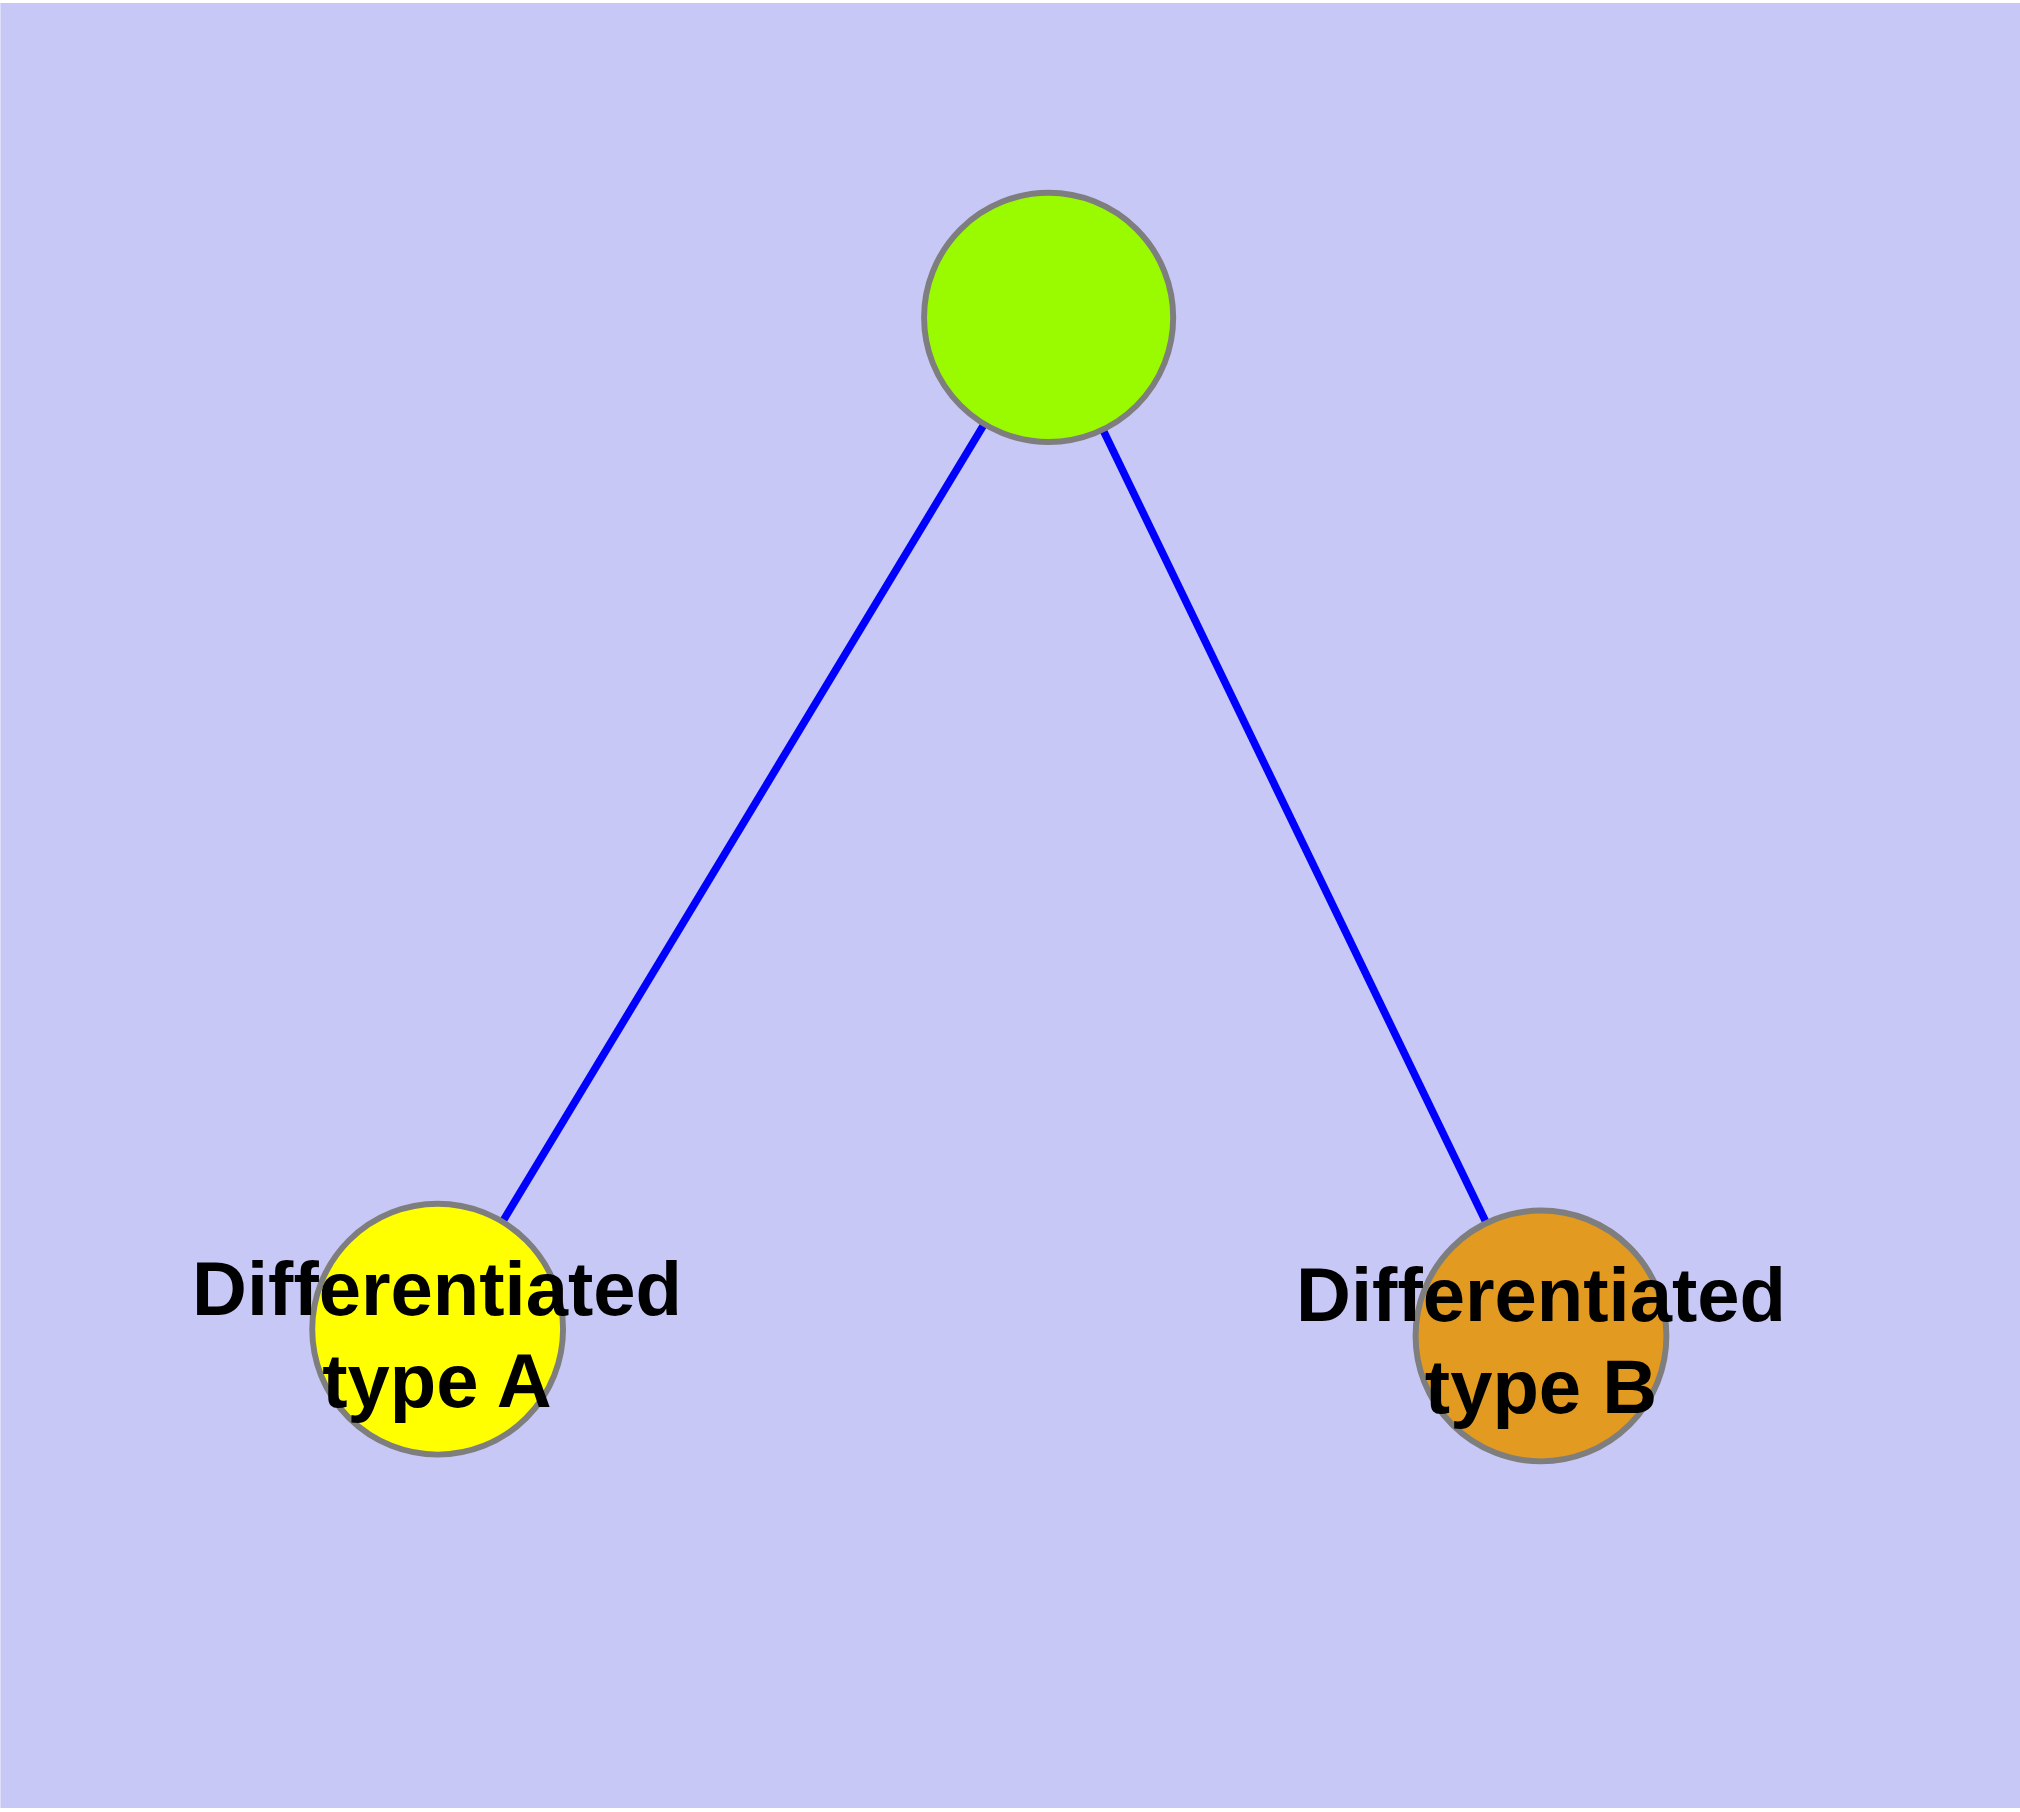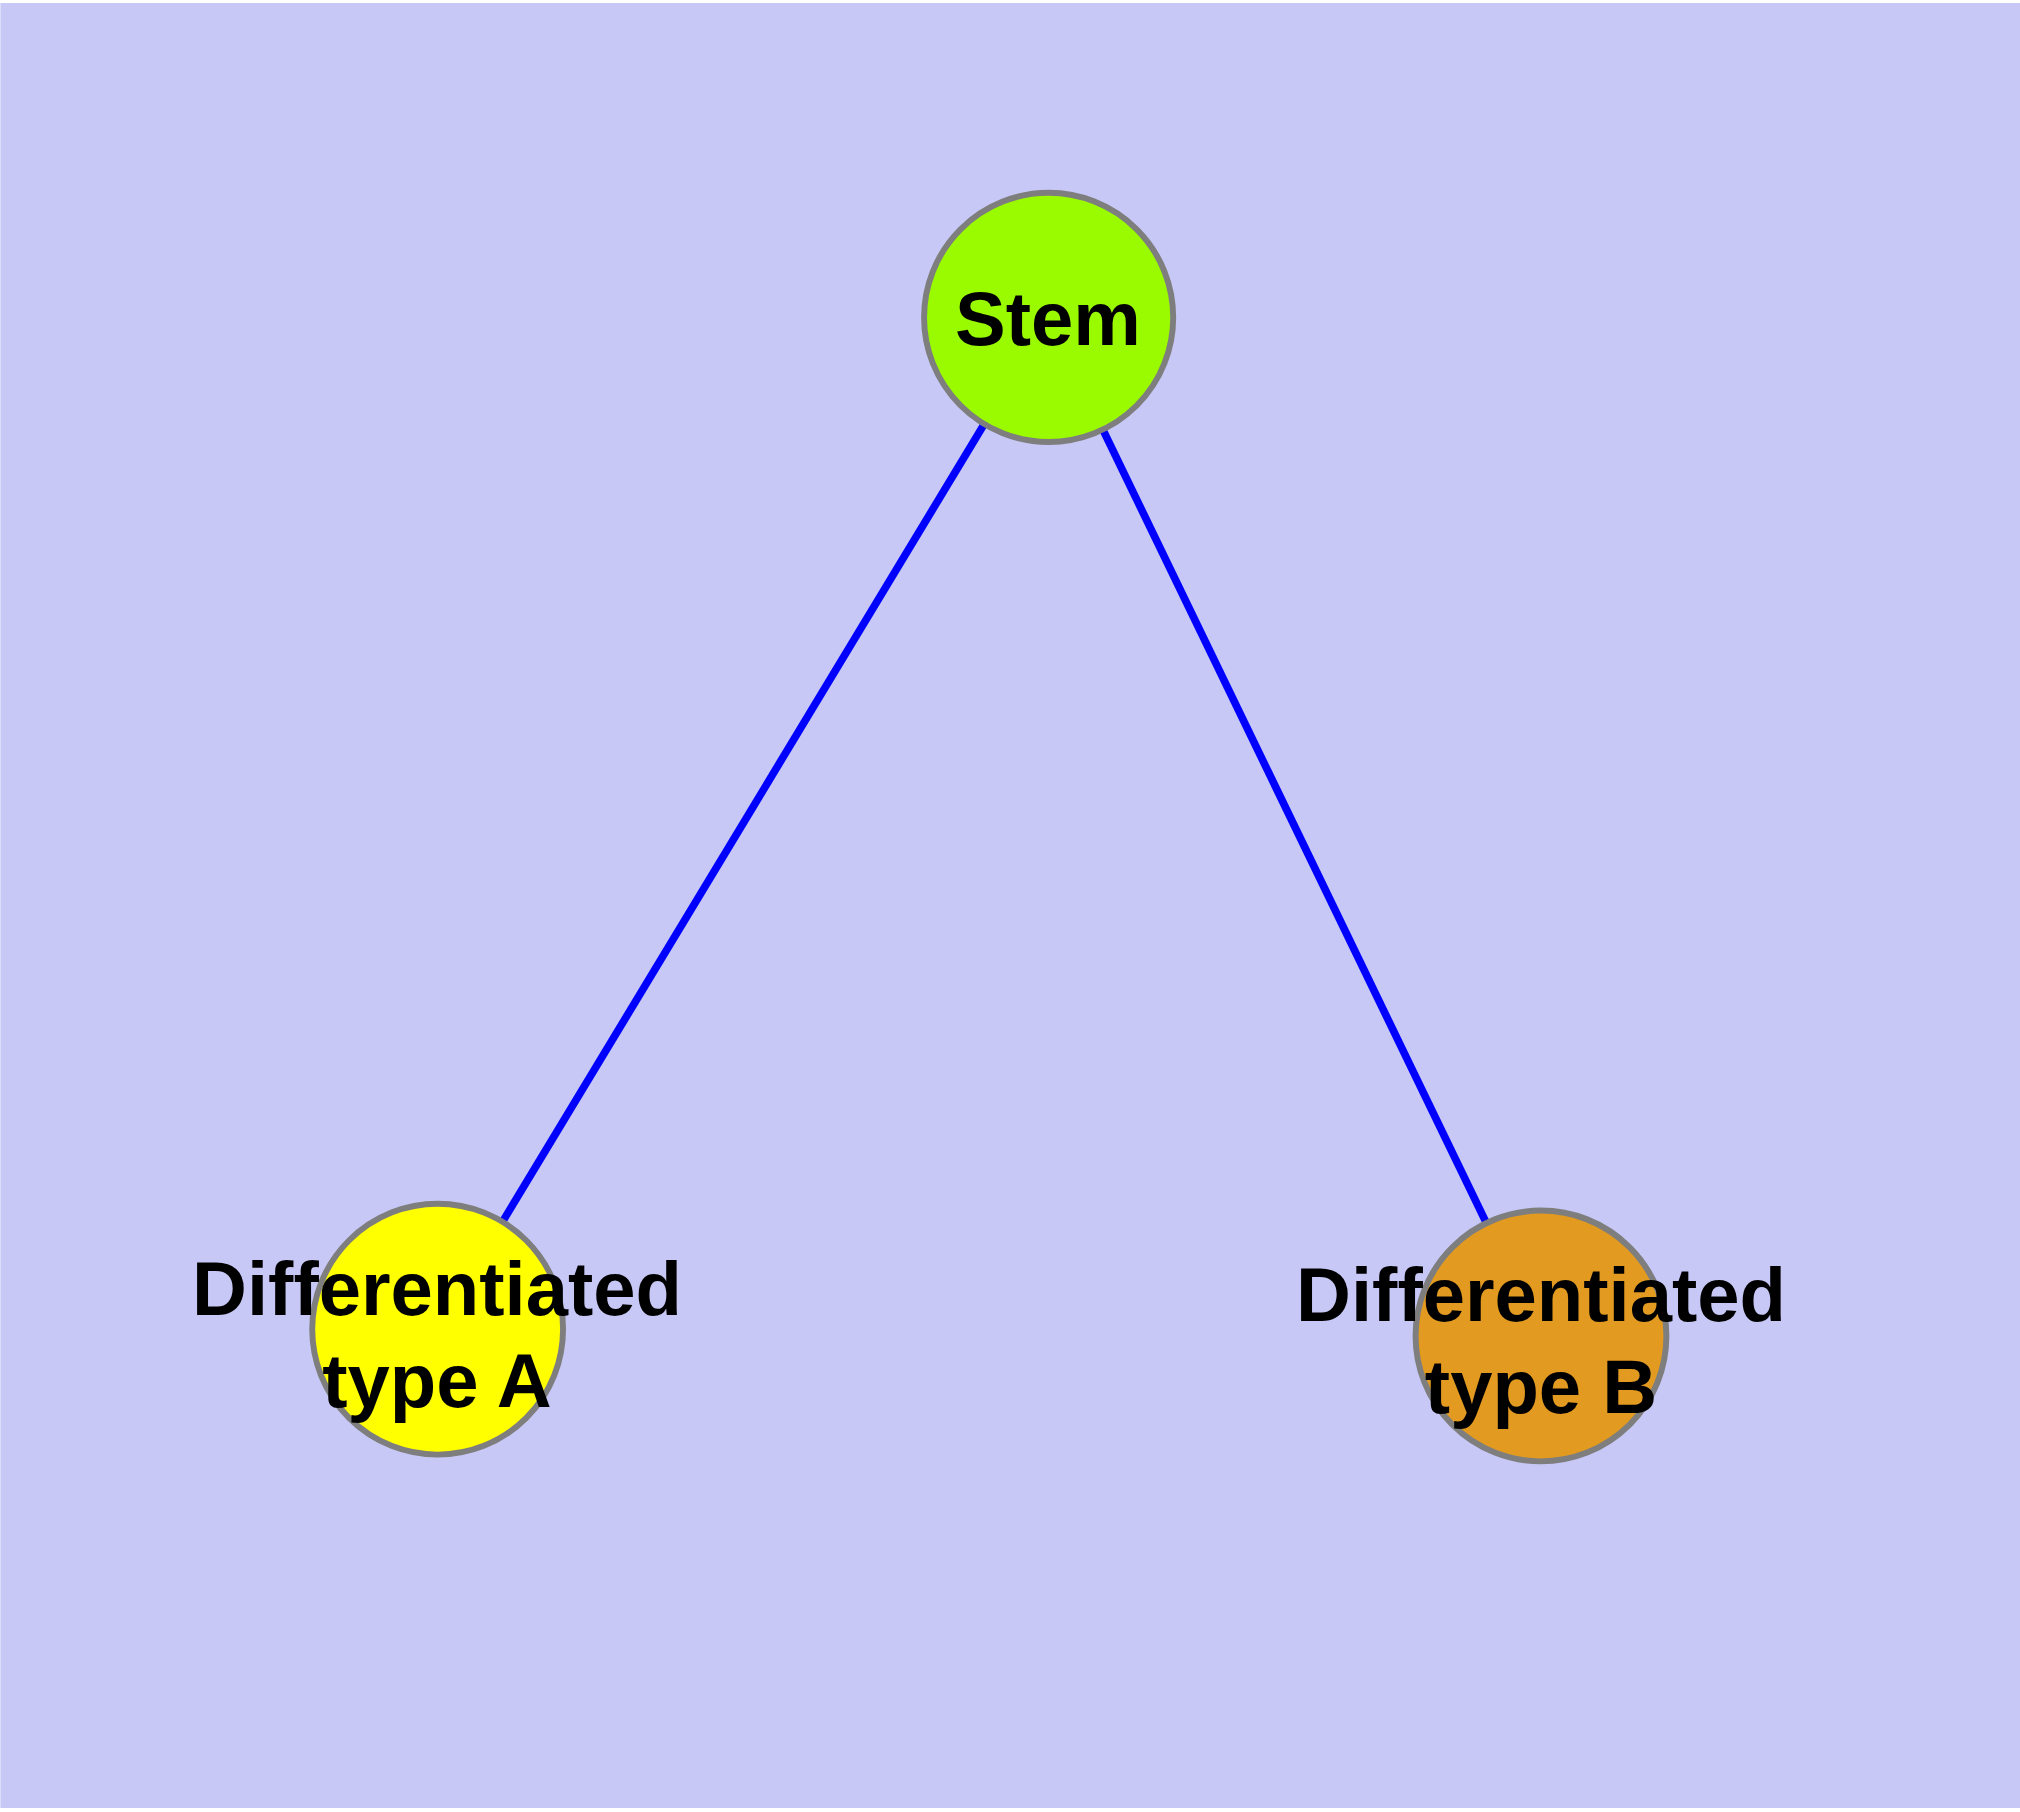--- a/index.html
+++ b/index.html
@@ -48,21 +48,20 @@
     <rect x="0" y="0" width="2384" height="2130" fill="#C8C8F7"></rect>
 
     <line x1="1237" y1="371" x2="516" y2="1565" stroke-width="9" stroke="#0000FF"></line>
     <line x1="1237" y1="371" x2="1818" y2="1573" stroke-width="9" stroke="#0000FF"></line>
 
     <circle cx="1237" cy="371" r="147" stroke-width="7" fill="#9AFB00" stroke="#7E7E7E"></circle>
     <circle cx="516" cy="1565" r="148" stroke-width="7" fill="#FFFF00" stroke="#7E7E7E"></circle>
     <circle cx="1818" cy="1573" r="148" stroke-width="7" fill="#E29A20" stroke="#7E7E7E"></circle>
   </svg>
 
-  <div class="node-label" style="left:1048px; top:316px;">Stem</div>
 
   <div class="node-label" style="left:437px; top:1331px;">Differentiated
 type A</div>
 
   <div class="node-label" style="left:1541px; top:1337px;">Differentiated
 type B</div>
 
 </div>
 
 

